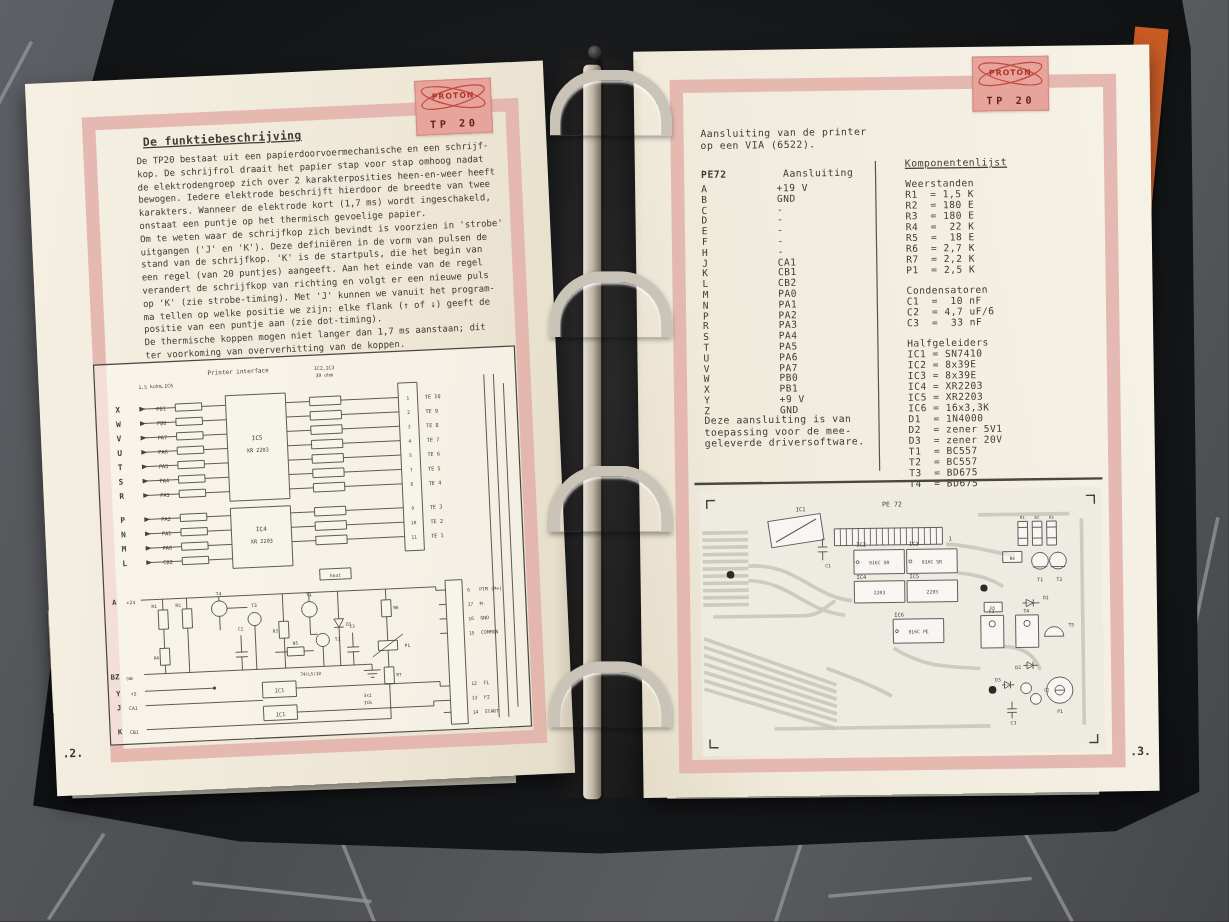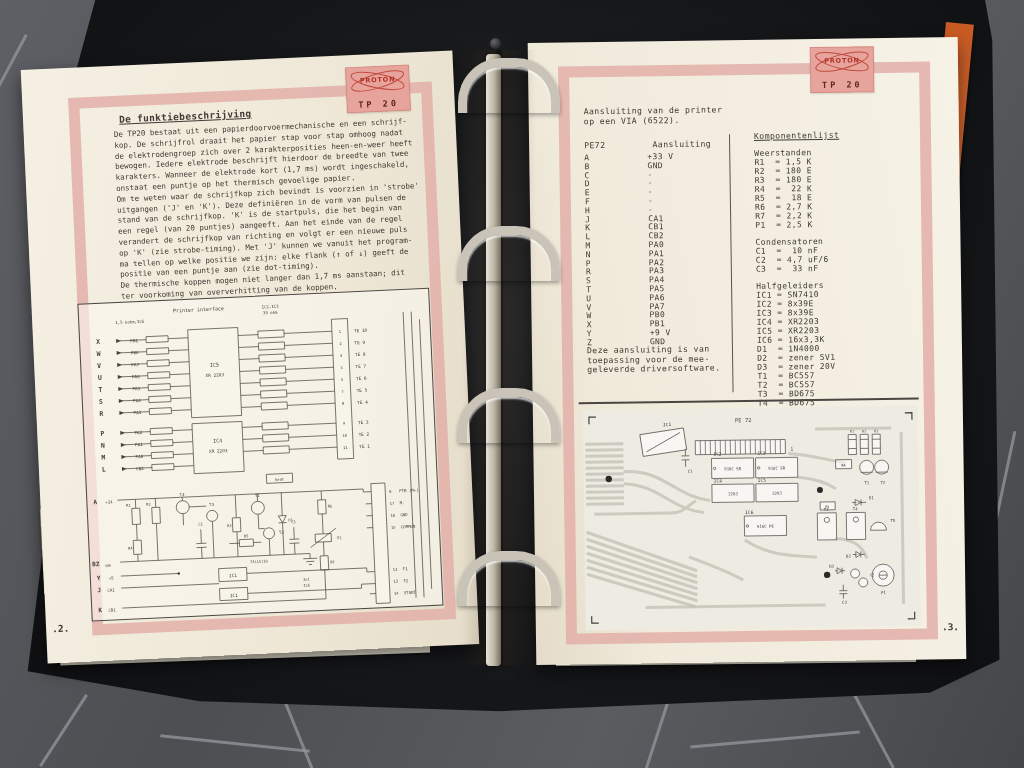--- a/index.html
+++ b/index.html
@@ -39,21 +39,21 @@
   .stamp-l{left:324px;top:12px;} .stamp-r{left:282px;top:8px;}
   .stamp svg{position:absolute;left:2px;top:3px;}
   .stamp-brand{position:absolute;top:10px;width:100%;text-align:center;font-size:6.5px;font-weight:bold;
     color:#b23228;letter-spacing:.8px;font-family:"DejaVu Sans",sans-serif;}
   .stamp-model{position:absolute;bottom:3px;width:100%;text-align:center;font-size:8.5px;font-weight:bold;
     color:#5f241c;letter-spacing:3px;}
   .schematic{position:absolute;left:46px;top:236px;width:350px;height:316px;
     border:1.2px solid #4a4641;background:rgba(251,249,241,.6);}
   .rp-head{left:55px;top:64px;font-size:8.2px;line-height:10px;white-space:pre;letter-spacing:.4px;}
   .rp-colhead{left:55px;top:98px;font-size:8.2px;letter-spacing:.4px;}
-  .rp-colhead .c0{display:inline-block;width:63px;}
+  .rp-colhead .c0{display:inline-block;width:63px;font-weight:bold;}
   .pinrows{position:absolute;left:55px;top:112px;font-size:8px;line-height:8.8px;letter-spacing:.4px;color:#403b34;}
   .pinrows .c0{display:inline-block;width:63px;}
   .divider{position:absolute;left:200px;top:94px;width:1px;height:258px;background:#5a544c;}
   .complist{position:absolute;left:225px;top:92px;font-size:8px;line-height:9px;letter-spacing:.4px;color:#403b34;}
   .comp-title{font-size:8.2px;text-decoration:underline;margin-bottom:8px;}
   .sec-h{margin-top:8px;}
   .sec-i{white-space:pre;}
   .rp-note{left:55px;top:304px;font-size:8.2px;line-height:9.5px;white-space:pre;letter-spacing:.4px;}
   .hrule{position:absolute;left:46px;top:360px;width:340px;height:1.5px;background:#4a4641;}
   .pcb{position:absolute;left:50px;top:368px;width:335px;height:220px;background:#edebe2;}
@@ -350,21 +350,21 @@
     </div>
 
     <div class="tw rp-head">Aansluiting van de printer
 op een VIA (6522).</div>
 
     <div class="tw rp-colhead">
       <span class="c0">PE72</span>
       <span class="c1">Aansluiting</span>
     </div>
     <div class="pinrows">
-        <div><span class="c0">A</span><span class="c1">+33 V</span></div>
+        <div><span class="c0">A</span><span class="c1">+19 V</span></div>
         <div><span class="c0">B</span><span class="c1">GND</span></div>
         <div><span class="c0">C</span><span class="c1">-</span></div>
         <div><span class="c0">D</span><span class="c1">-</span></div>
         <div><span class="c0">E</span><span class="c1">-</span></div>
         <div><span class="c0">F</span><span class="c1">-</span></div>
         <div><span class="c0">H</span><span class="c1">-</span></div>
         <div><span class="c0">J</span><span class="c1">CA1</span></div>
         <div><span class="c0">K</span><span class="c1">CB1</span></div>
         <div><span class="c0">L</span><span class="c1">CB2</span></div>
         <div><span class="c0">M</span><span class="c1">PA0</span></div>

